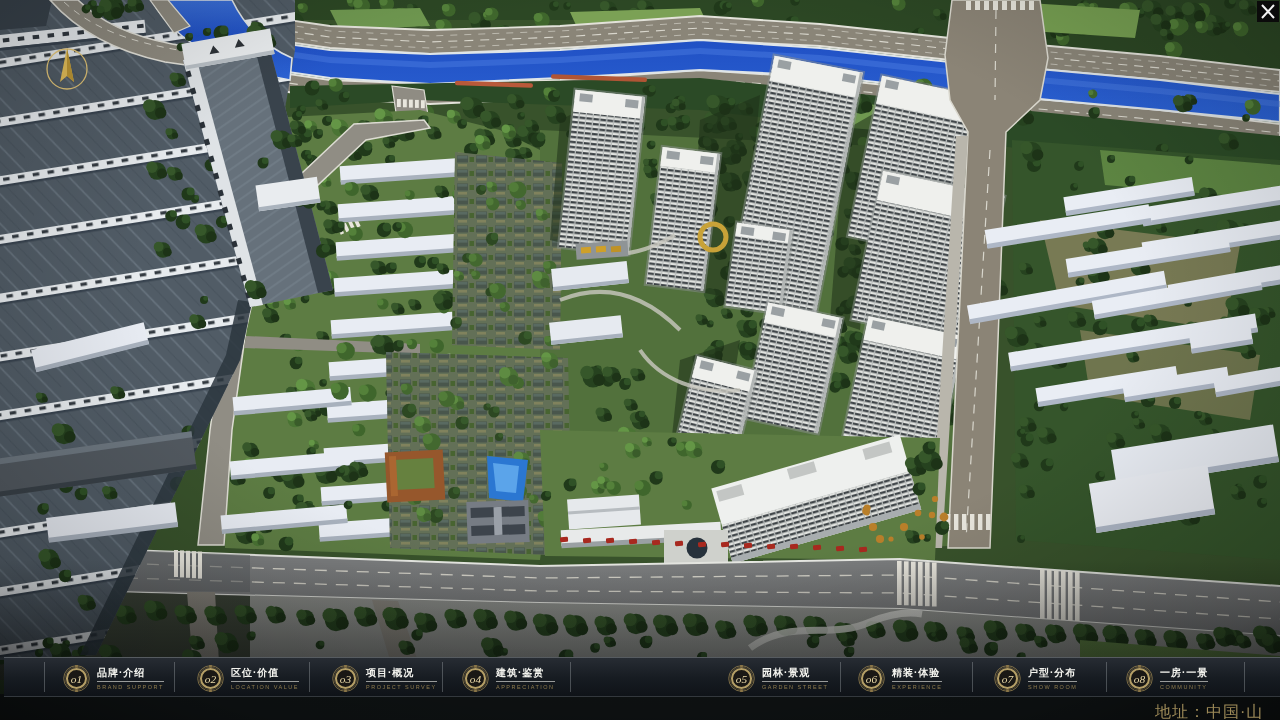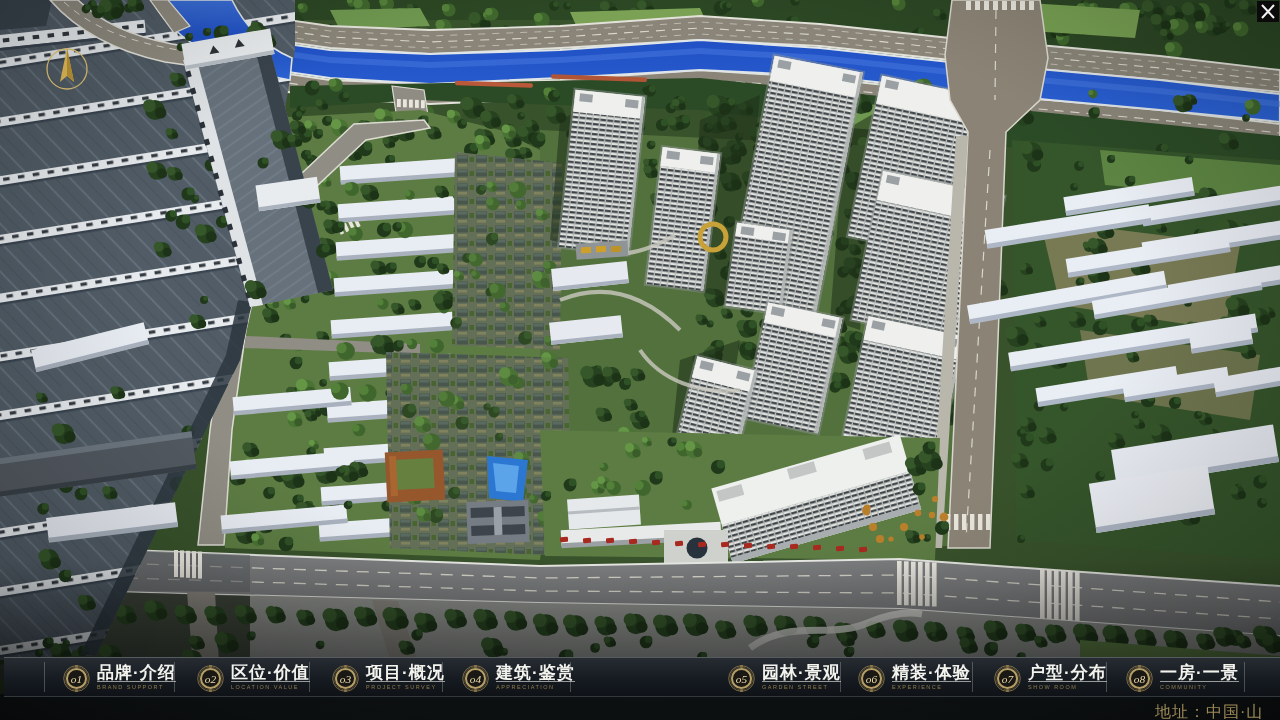--- a/index.html
+++ b/index.html
@@ -2,21 +2,21 @@
 <html><head><meta charset="utf-8">
 <style>
 html,body{margin:0;padding:0;background:#000;}
 #stage{position:relative;width:1280px;height:720px;overflow:hidden;font-family:"Liberation Sans",sans-serif;}
 #scene{position:absolute;left:0;top:0;}
 #bar{position:absolute;left:4px;top:657px;width:1280px;height:38px;background:linear-gradient(#272c33,#161b21 55%,#0f1318);border-top:1px solid #565b60;border-bottom:1px solid #33383d;text-decoration:underline;}
 .sep{position:absolute;top:4px;width:1px;height:30px;background:rgba(200,205,210,0.3);}
 .mi{position:absolute;top:2px;height:35px;display:flex;align-items:center;}
 .badge{width:27px;height:27px;margin-top:2px;}
 .mtxt{margin-left:7px;}
-.cn{font-size:17px;font-weight:bold;color:#f3f3ee;letter-spacing:1px;white-space:nowrap;line-height:15px;}
+.cn{font-size:10px;font-weight:bold;color:#f3f3ee;letter-spacing:1px;white-space:nowrap;line-height:15px;}
 .en{font-size:5.5px;color:#8f7c4e;letter-spacing:1.5px;border-top:1px solid rgba(225,225,220,0.65);padding-top:1.5px;margin-top:1px;white-space:nowrap;}
 #logobox{position:absolute;left:576px;top:638px;width:129px;height:75px;background:linear-gradient(#0b0e12,#15202b 60%,#0b1016);box-shadow:inset 0 0 0 3px #0d1014, inset 0 0 0 4px #7a6a42, 0 0 0 1px #060809;}
 #logobox .seal{position:absolute;left:50%;top:5px;transform:translateX(-50%);}
 #logobox .nm{position:absolute;left:0;right:0;top:34px;text-align:center;font-family:"Liberation Serif",serif;font-weight:bold;font-size:25px;color:#efe6c6;letter-spacing:4px;text-indent:4px;}
 #logobox .sub{position:absolute;left:0;right:0;top:62px;text-align:center;font-size:8px;color:#8a7a50;letter-spacing:3px;transform:scale(0.5);transform-origin:50% 0;}
 #addr{position:absolute;left:1155px;top:702px;font-size:16px;color:#9d8a58;letter-spacing:1px;}
 #closebtn{position:absolute;left:1257px;top:1px;width:22px;height:21px;background:#0b0b0b;}
 #compass{position:absolute;left:44px;top:44px;}
 </style></head>
 <body>

